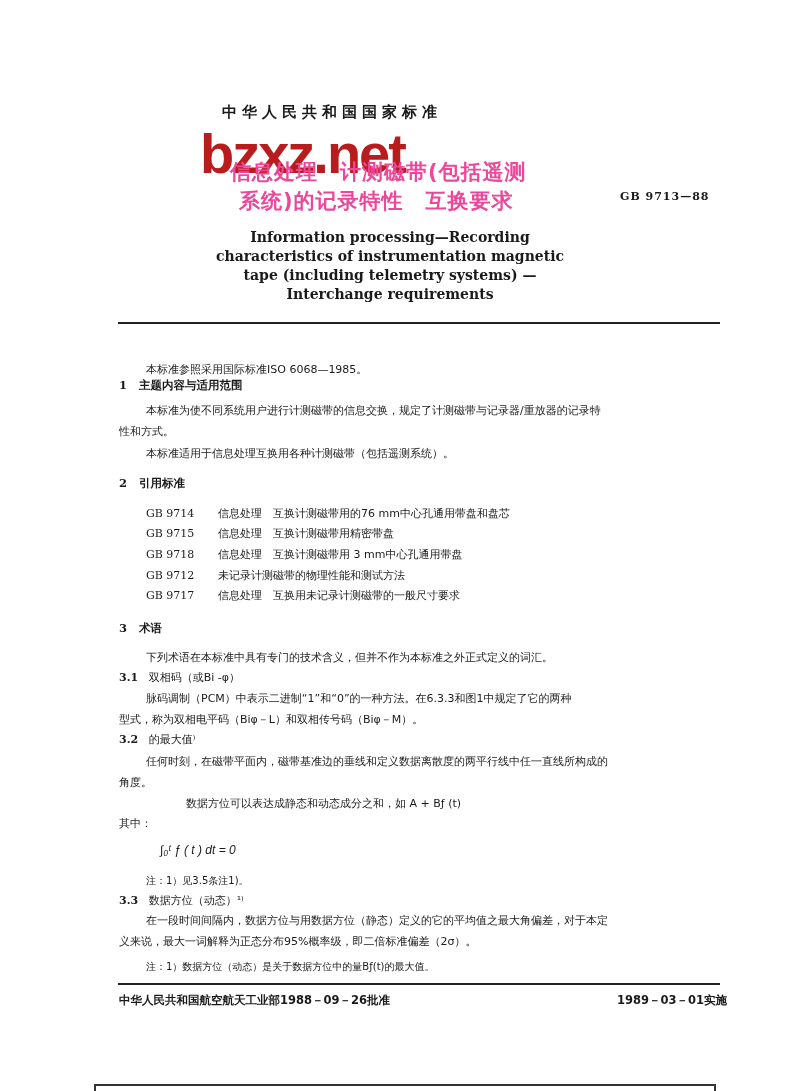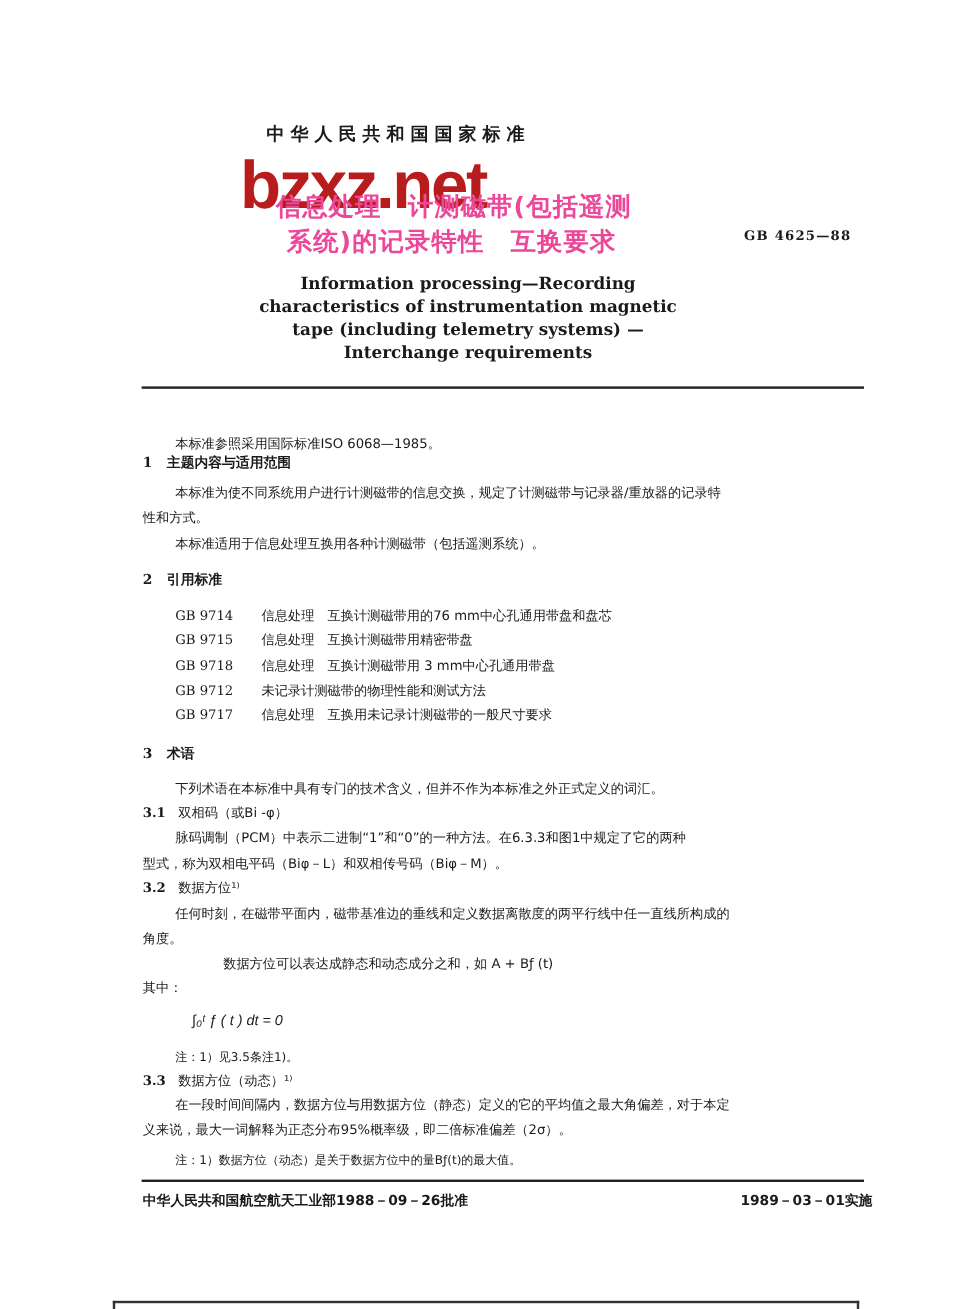--- a/index.html
+++ b/index.html
@@ -32,21 +32,21 @@
 </style>
 </head>
 <body>
 
 <div class="watermark">bzxz.net</div>
 
 <div class="abs z std-header">中华人民共和国国家标准</div>
 
 <div class="abs z title-cn" style="left:230px; top:158px;">信息处理　计测磁带(包括遥测</div>
 <div class="abs z title-cn" style="left:239px; top:187px;">系统)的记录特性　互换要求</div>
-<div class="abs z gb-code">GB 4625—88</div>
+<div class="abs z gb-code">GB 9713—88</div>
 
 <div class="abs z title-en">
   <div style="width:370px; margin:0 auto;">Information processing—Recording characteristics of instrumentation magnetic tape (including telemetry systems) —Interchange requirements</div>
 </div>
 
 <div class="abs rule-top"></div>
 
 <div class="abs p" style="left:146px; top:363px;">本标准参照采用国际标准ISO 6068—1985。</div>
 
 <div class="abs h" style="left:119px; top:378px;">
@@ -85,21 +85,21 @@
 
 <div class="abs p" style="left:119px; top:671px;">
   <span class="num">3.1</span>&nbsp;&nbsp;
   <span>双相码（或Bi -φ）</span>
 </div>
 <div class="abs p" style="left:146px; top:692px;">脉码调制（PCM）中表示二进制“1”和“0”的一种方法。在6.3.3和图1中规定了它的两种</div>
 <div class="abs p" style="left:119px; top:713px;">型式，称为双相电平码（Biφ－L）和双相传号码（Biφ－M）。</div>
 
 <div class="abs p" style="left:119px; top:733px;">
   <span class="num">3.2</span>&nbsp;&nbsp;
-  <span>数据方位¹⁾</span>
+  <span>的最大值⁾</span>
 </div>
 <div class="abs p" style="left:146px; top:755px;">任何时刻，在磁带平面内，磁带基准边的垂线和定义数据离散度的两平行线中任一直线所构成的</div>
 <div class="abs p" style="left:119px; top:776px;">角度。</div>
 <div class="abs p" style="left:146px; top:797px;margin-left:40px;">数据方位可以表达成静态和动态成分之和，如 A + Bƒ (t)</div>
 <div class="abs p" style="left:119px; top:817px;">其中：</div>
 <div class="abs formula" style="left:160px; top:843px;">∫₀ᵗ ƒ ( t ) dt = 0</div>
 <div class="abs note" style="left:146px; top:874px;">注：1）见3.5条注1)。</div>
 
 <div class="abs p" style="left:119px; top:894px;">
   <span class="num">3.3</span>&nbsp;&nbsp;

